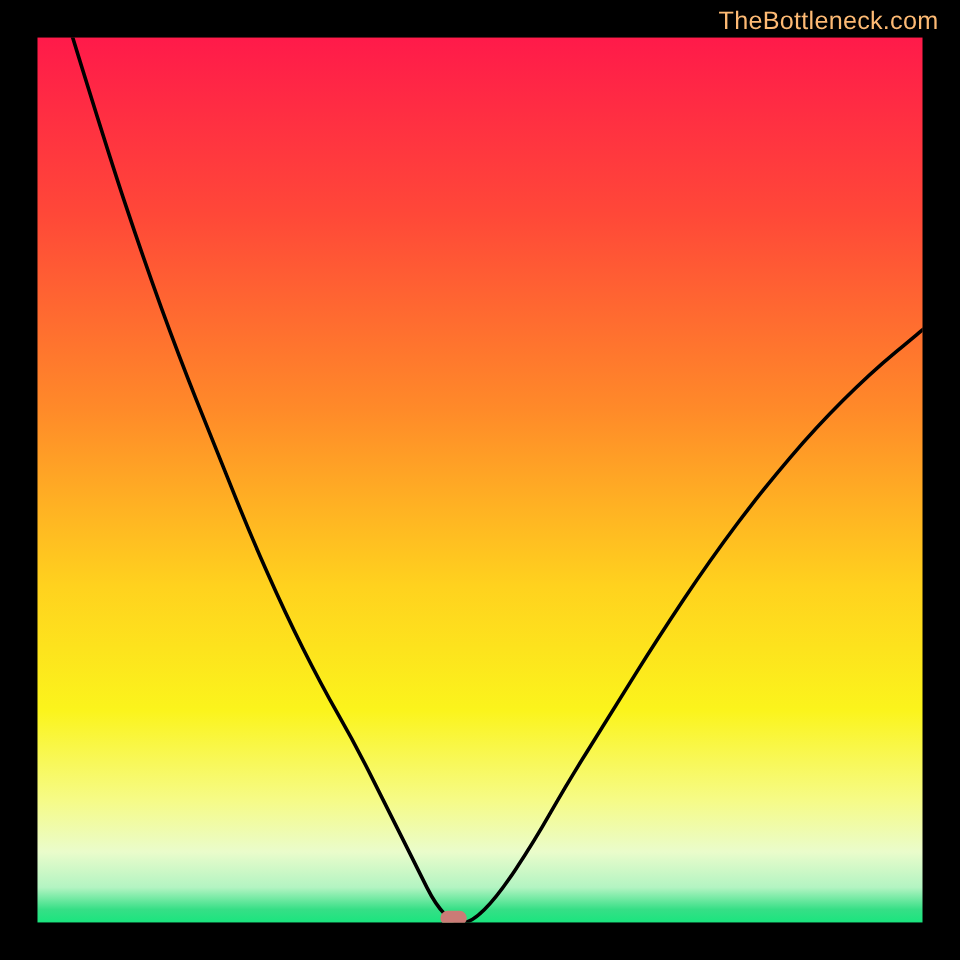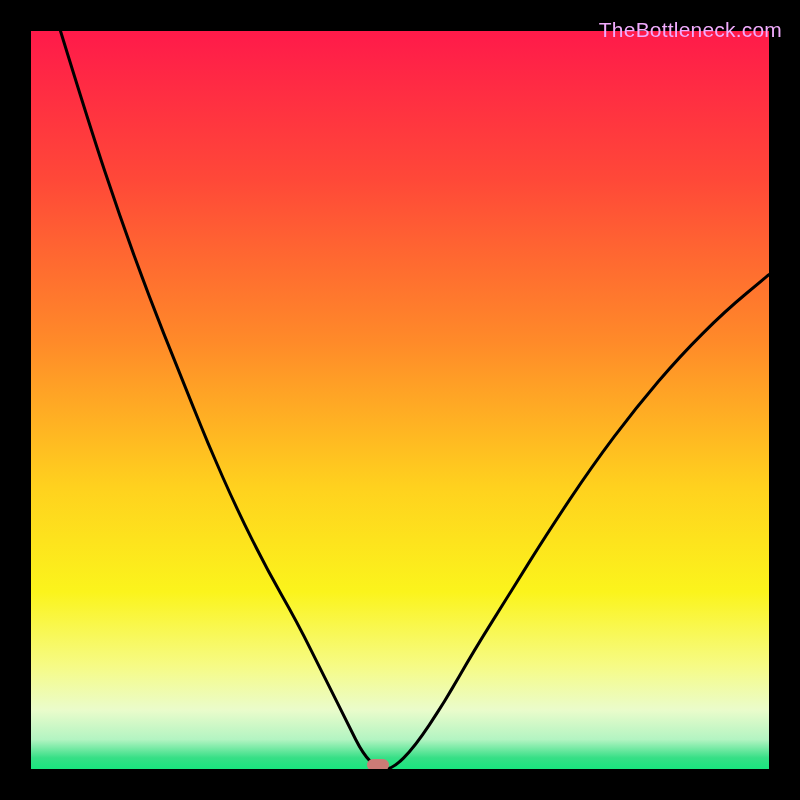--- a/index.html
+++ b/index.html
@@ -37,23 +37,23 @@
   }
   .curve-svg {
     position: absolute;
     top: 0;
     left: 0;
     width: 100%;
     height: 100%;
   }
   .watermark {
     position: absolute;
-    top: 18px;
+    top: 6px;
     right: 18px;
-    color: #f0abfc;
+    color: #fdba74;
     font-size: 21px;
     font-weight: 500;
     letter-spacing: 0.2px;
     margin-left: 13px;
   }
   .marker {
     position: absolute;
     width: 22px;
     height: 12px;
     background: #cb7b76;

